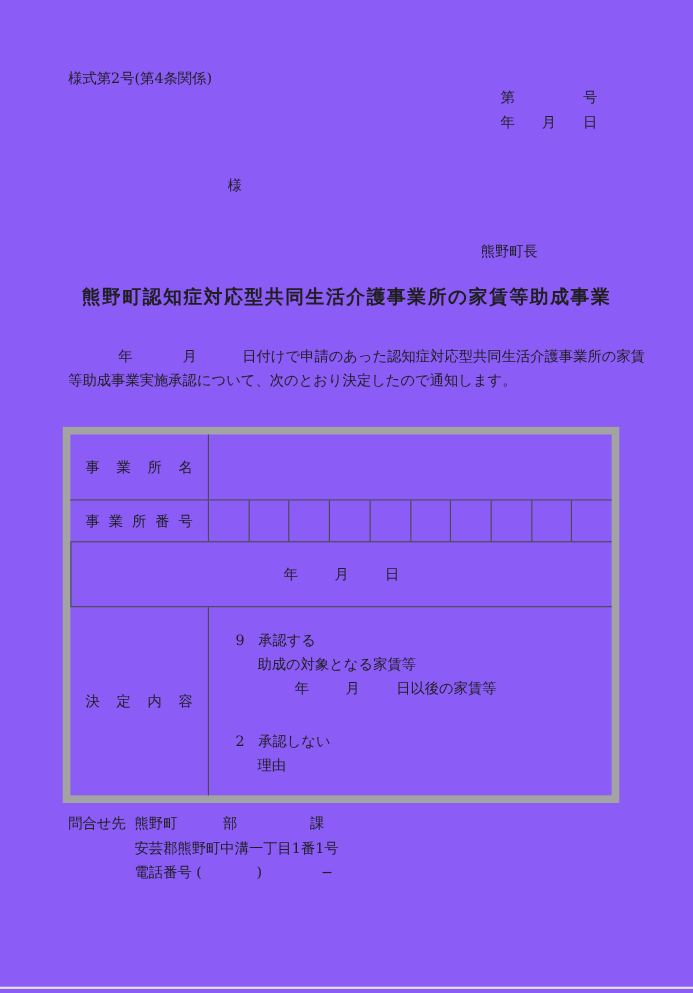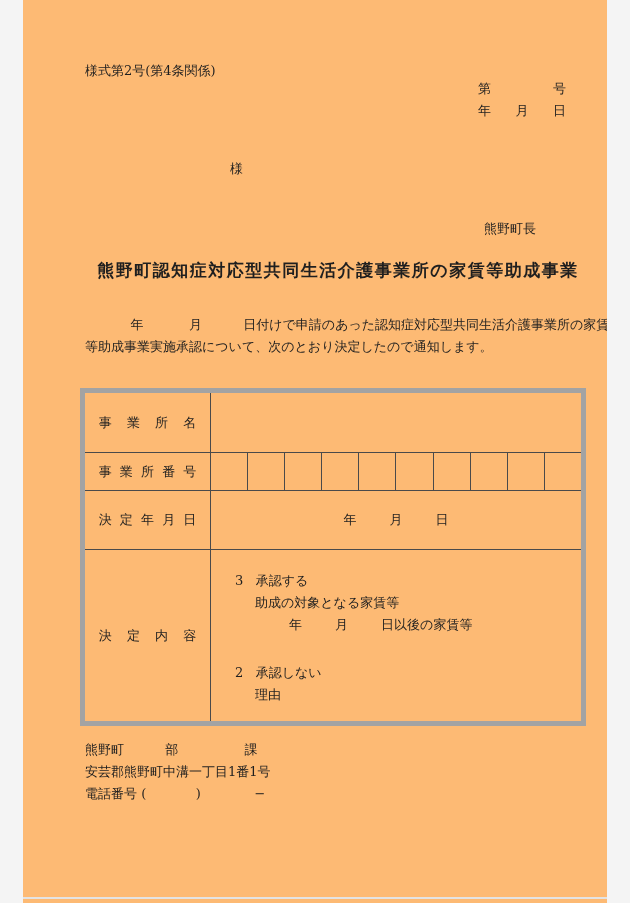--- a/index.html
+++ b/index.html
@@ -1,43 +1,43 @@
 <!DOCTYPE html>
 <html><head>
 <meta charset="utf-8">
 <style>
   html,body { margin:0; padding:0; background:#f4f4f4; }
   .page {
-    position:relative; width:584px; height:903px; margin:0 auto;
-    background:#fdba74; color:#1f1f1f;
+    position:relative; width:630px; height:903px; margin:0 auto;
+    background:#8b5cf6; color:#1f1f1f;
     font-family:"DejaVu Serif","Liberation Serif",serif;
     font-size:13px; overflow:hidden;
   }
   .abs { position:absolute; }
   .pre { white-space:pre; }
 
   .form-number { left:62px; top:62px; }
 
   .doc-header { left:455px; top:78px; width:88px; }
   .doc-line { display:flex; justify-content:space-between; height:22px; align-items:center; }
 
   .addressee { left:207px; top:160px; }
-  .sender    { left:461px; top:220px; }
+  .sender    { left:437px; top:220px; }
 
   .doc-title {
     left:67px; top:257px; width:496px; text-align:center;
     font-weight:bold; font-size:17px; line-height:26px; letter-spacing:1.5px;
   }
 
   .body-par { left:62px; top:314px; width:510px; line-height:21.5px; }
   .body-par div { white-space:pre; }
 
   .form-table {
     left:57px; top:388px; width:506px; box-sizing:border-box;
-    border:5px solid #a3a3a3;
+    border:7px solid #a3a3a3;
   }
   .t-row { display:flex; box-sizing:border-box; }
   .t-row + .t-row { border-top:1px solid #4a4a4a; }
   .r1 { height:59px; } .r2 { height:38px; } .r3 { height:59px; } .r4 { height:172px; }
   .t-label { width:125px; display:flex; align-items:center; justify-content:center; }
   .t-label span { white-space:pre; }
   .ws4 { word-spacing:11px; }
   .ws5 { word-spacing:4px; }
   .t-value { flex:1; border-left:1px solid #4a4a4a; display:flex; align-items:center; box-sizing:border-box; }
   .r2 .t-value { align-items:stretch; }
@@ -112,44 +112,42 @@
           <div class="num-cell"></div>
           <div class="num-cell"></div>
           <div class="num-cell"></div>
           <div class="num-cell"></div>
           <div class="num-cell"></div>
           <div class="num-cell"></div>
         </div>
     </div>
 
     <div class="t-row r3">
-      <div class="t-label">
-        <span class="ws5">決 定 年 月 日</span>
-      </div>
       <div class="t-value">
         <span>年        月        日</span>
       </div>
     </div>
 
     <div class="t-row r4">
       <div class="t-label">
         <span class="ws4">決 定 内 容</span>
       </div>
       <div class="t-value">
-        <div class="c-line">3   承認する</div>
+        <div class="c-line">9   承認する</div>
         <div class="c-line ind1">助成の対象となる家賃等</div>
         <div class="c-line ind2">年        月        日以後の家賃等</div>
         <div class="c-line gap-top">2   承認しない</div>
         <div class="c-line ind1">理由</div>
       </div>
     </div>
 
   </div>
 
   <div class="abs contact">
+    <div class="contact-label">問合せ先</div>
     <div class="contact-lines">
       <div>熊野町          部                課</div>
       <div>安芸郡熊野町中溝一丁目1番1号</div>
       <div>電話番号 (            )             −</div>
     </div>
   </div>
 
   <div class="abs bottom-edge"></div>
 
 </div>

